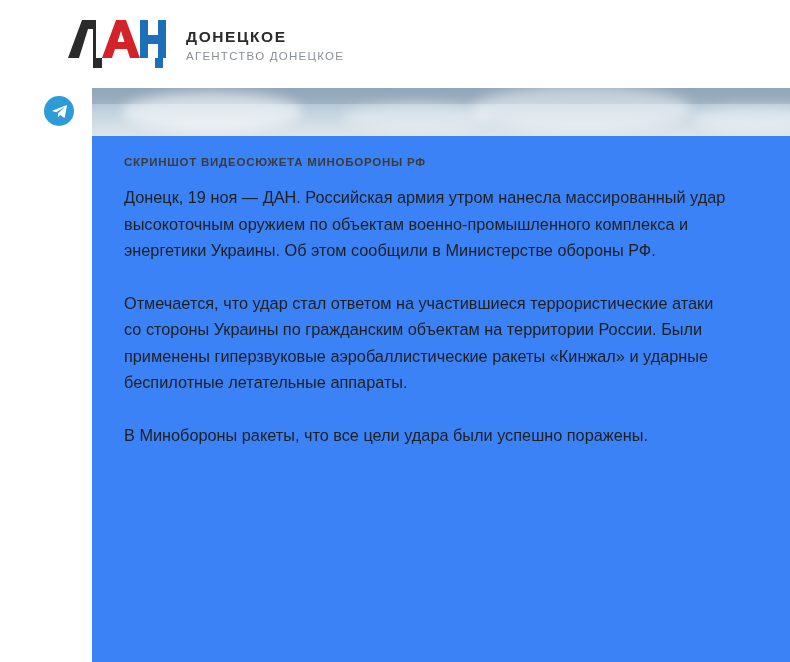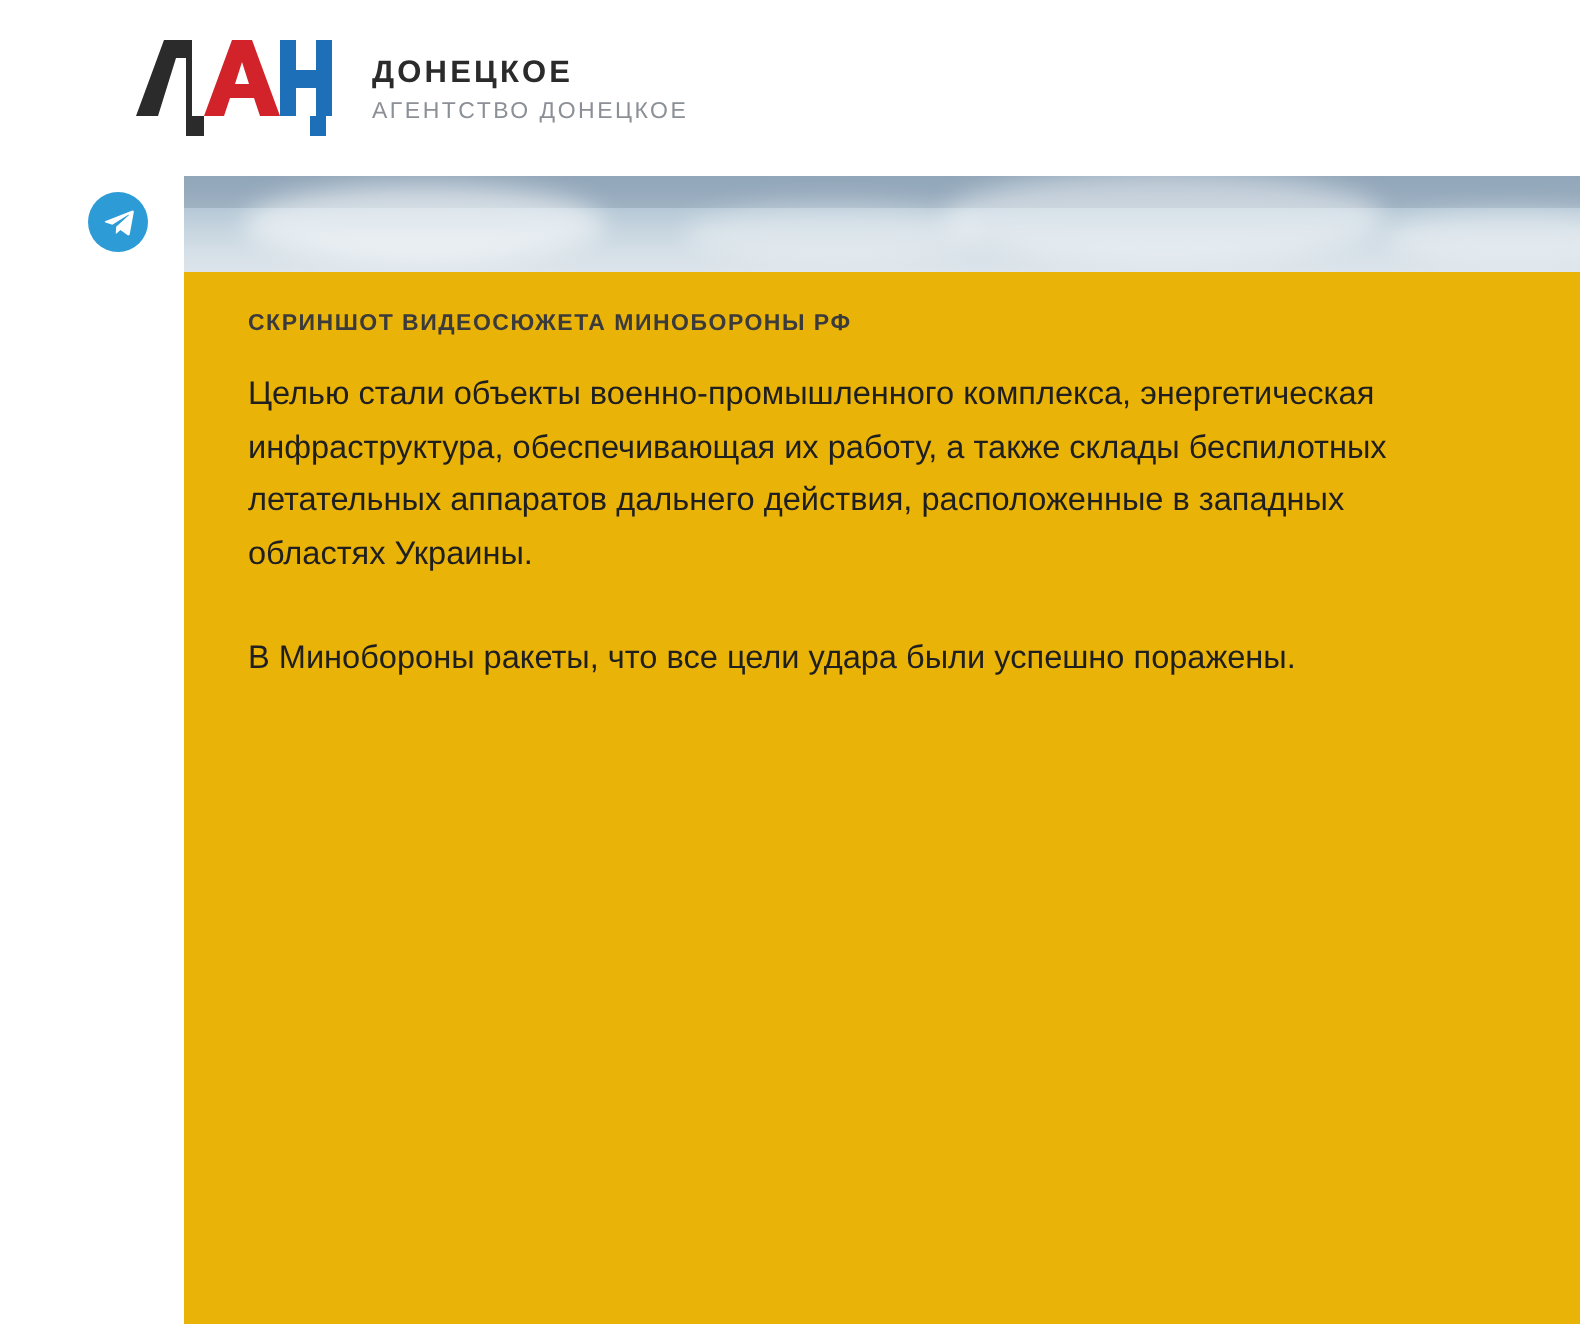--- a/index.html
+++ b/index.html
@@ -67,21 +67,21 @@
     justify-content: center;
   }
 
   
   .article {
     position: absolute;
     left: 92px;
     top: 88px;
     width: 698px;
     bottom: 0;
-    background: #eab308;
+    background: #3b82f6;
   }
 
   .hero {
     height: 48px;
     width: 100%;
     background:
       linear-gradient(to bottom,
         #9fb4c6 0%,
         #a8bccd 18%,
         #b9cbd8 38%,
@@ -161,16 +161,17 @@
     <div class="shade"></div>
     <div class="cloud c1"></div>
     <div class="cloud c2"></div>
     <div class="cloud c3"></div>
     <div class="cloud c4"></div>
   </div>
 
   <div class="caption">СКРИНШОТ ВИДЕОСЮЖЕТА МИНОБОРОНЫ РФ</div>
 
   <div class="body">
-    <p>Целью стали объекты военно-промышленного комплекса, энергетическая инфраструктура, обеспечивающая их работу, а также склады беспилотных летательных аппаратов дальнего действия, расположенные в западных областях Украины.</p>
+    <p>Донецк, 19 ноя — ДАН. Российская армия утром нанесла массированный удар высокоточным оружием по объектам военно-промышленного комплекса и энергетики Украины. Об этом сообщили в Министерстве обороны РФ.</p>
+    <p>Отмечается, что удар стал ответом на участившиеся террористические атаки со стороны Украины по гражданским объектам на территории России. Были применены гиперзвуковые аэробаллистические ракеты «Кинжал» и ударные беспилотные летательные аппараты.</p>
     <p>В Минобороны ракеты, что все цели удара были успешно поражены.</p>
   </div>
 </div>
 
 </body></html>

